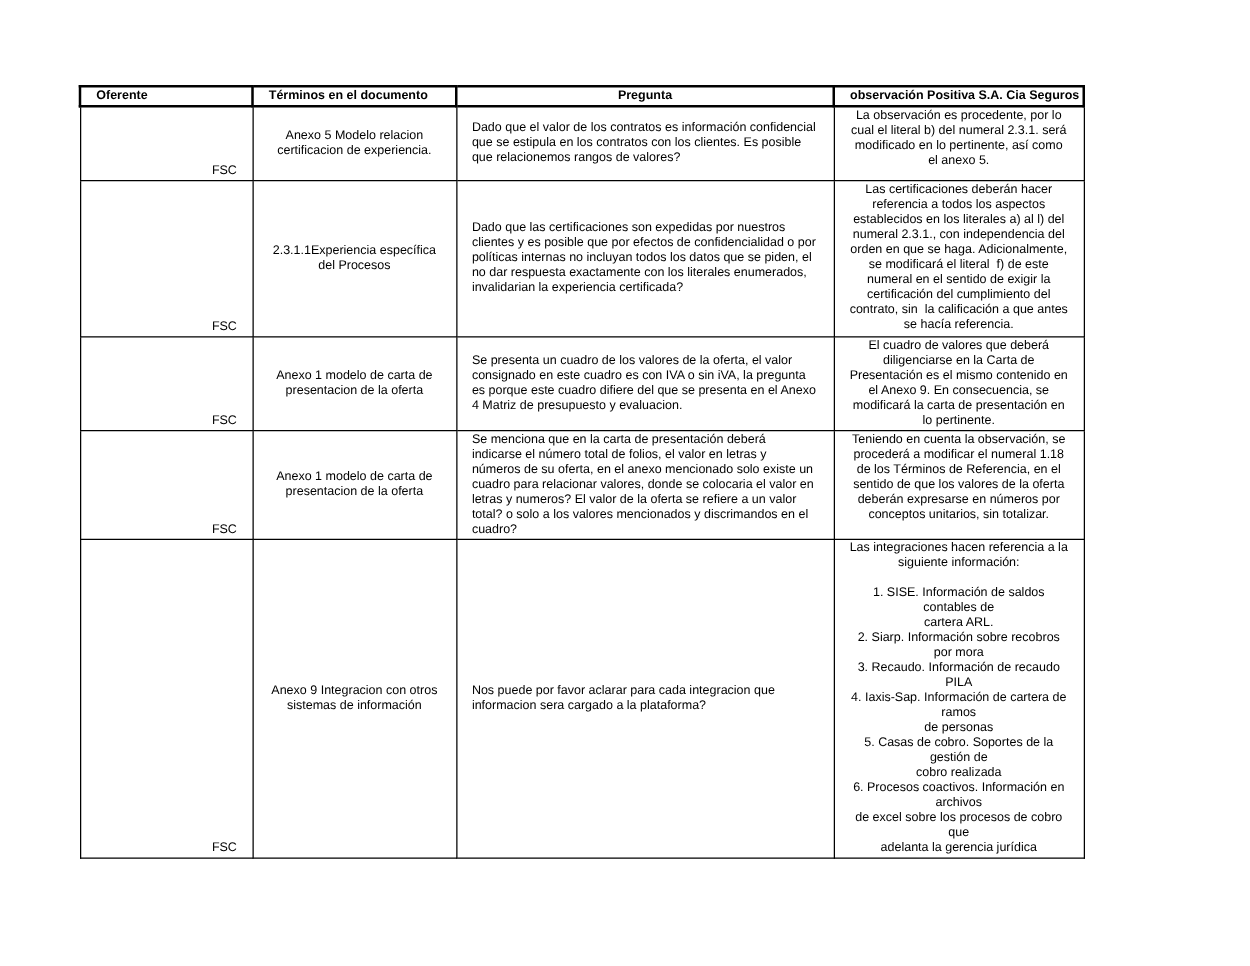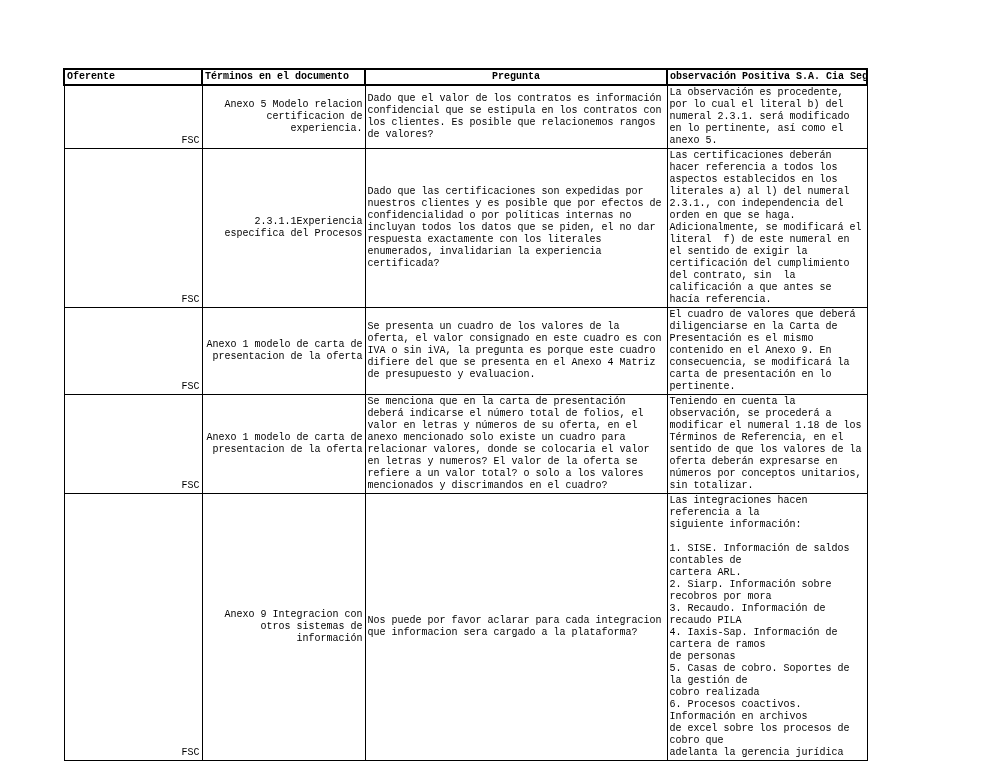--- a/index.html
+++ b/index.html
@@ -30,40 +30,39 @@
     font-size: 10px;
     line-height: 12px;
   }
   table.qa col.col-oferente   { width: 138px; }
   table.qa col.col-ubicacion  { width: 163px; }
   table.qa col.col-pregunta   { width: 302px; }
   table.qa col.col-observacion{ width: 200px; }
 
   table.qa th, table.qa td {
     border: 1px solid #000000;
-    padding: 1px 2px;
+    padding: 1px 12px;
     overflow: hidden;
-    font-family: Liberation Mono, monospace;
   }
   table.qa thead th {
     border-width: 2px;
     font-weight: bold;
     font-size: 10px;
     text-align: left;
     height: 11px;
     vertical-align: middle;
     white-space: nowrap;
   }
   table.qa thead th.h-pregunta { text-align: center; margin-left: 18px; }
 
   
   td.c-oferente   { vertical-align: bottom; text-align: right; }
-  td.c-ubicacion  { vertical-align: middle; text-align: right; }
+  td.c-ubicacion  { vertical-align: middle; text-align: center; }
   td.c-pregunta   { vertical-align: middle; text-align: left; }
-  td.c-observacion{ vertical-align: top; text-align: left; white-space: pre-wrap; }
+  td.c-observacion{ vertical-align: top; text-align: center; white-space: pre-wrap; }
 
   
   tr.r0 { height: 59px; }
   tr.r1 { height: 125px; }
   tr.r2 { height: 65px; }
   tr.r3 { height: 78px; }
   tr.r4 { height: 195px; }
 </style>
 </head>
 <body>

